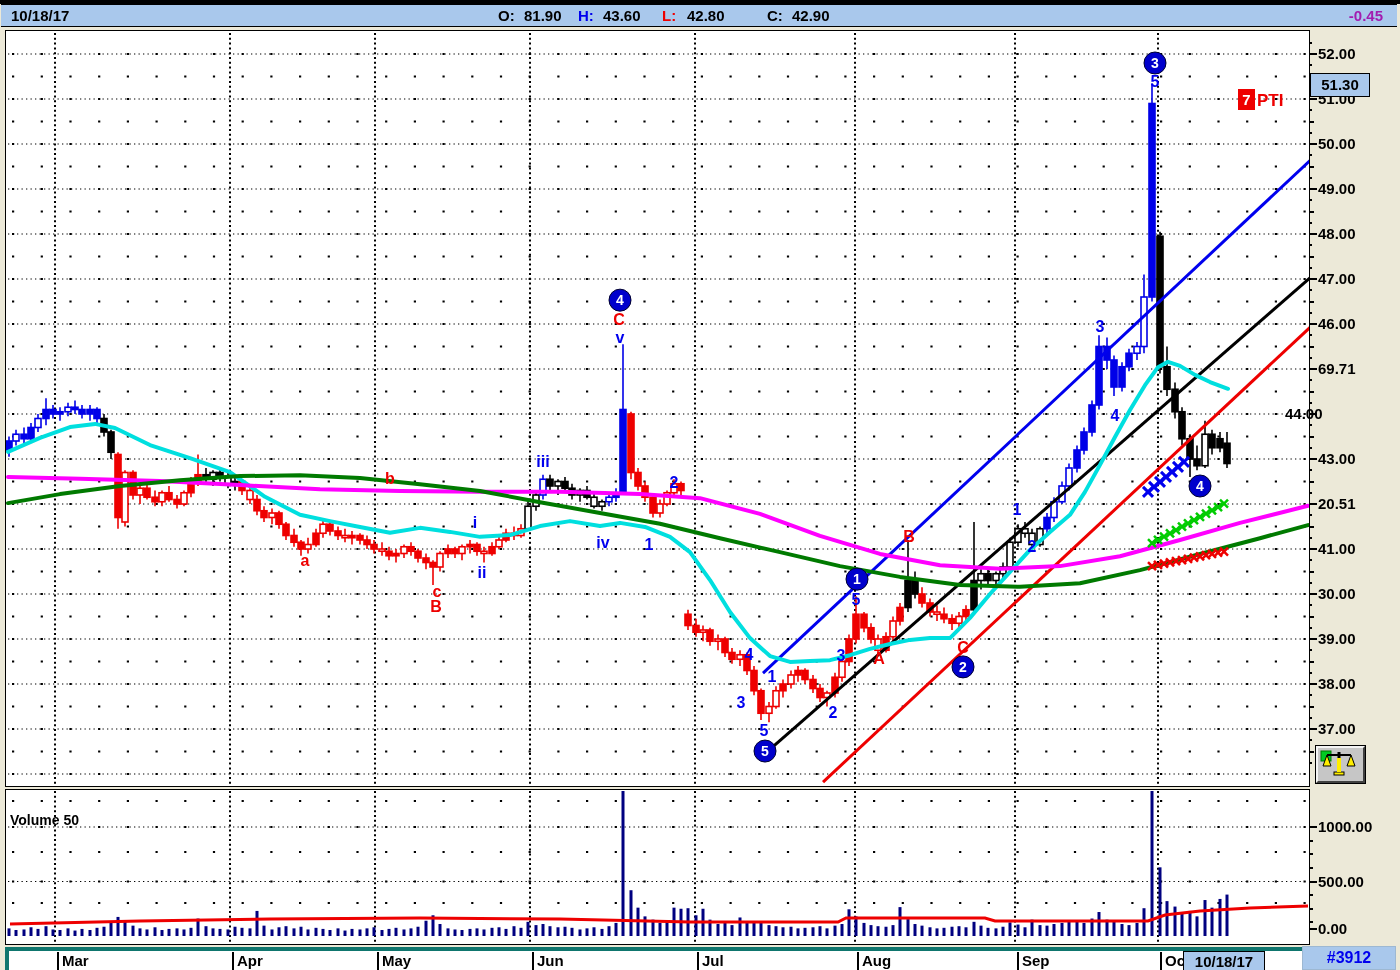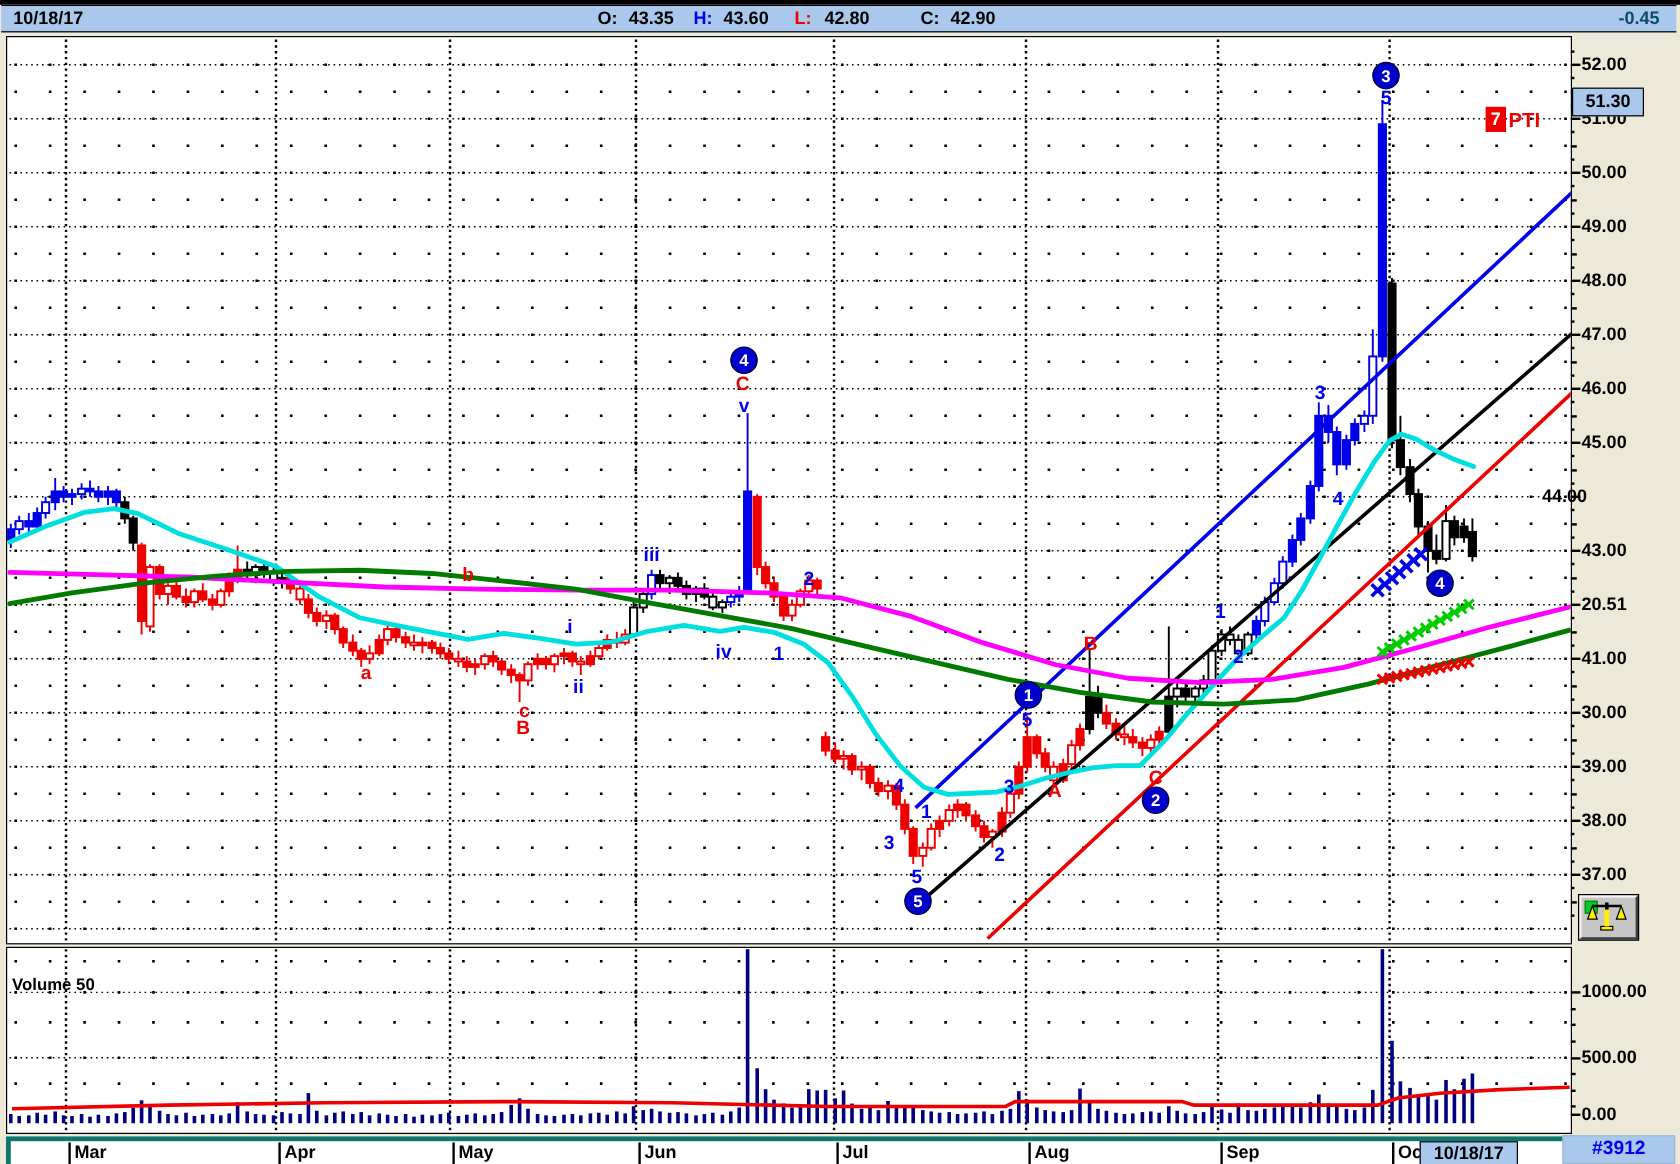--- a/index.html
+++ b/index.html
@@ -2,21 +2,21 @@
 <html><head>
 <meta charset="utf-8">
 <style>
   html,body{margin:0;padding:0;background:#9a9a9a;}
   .window{position:relative;width:1400px;height:970px;background:#ece9d8;
     font-family:"Liberation Sans",sans-serif;font-weight:bold;overflow:hidden;}
   .top-edge{position:absolute;left:0;top:0;width:1400px;height:4px;background:#000;}
   .topbar{position:absolute;left:1px;top:4px;width:1396px;height:21px;background:#a9c8ec;
     border-top:1px solid #000;border-bottom:1px solid #000;font-size:15px;color:#000;}
   .topbar span{position:absolute;top:2px;white-space:pre;}
-  .lbl-h{color:#0000ee;} .lbl-l{color:#ee0000;} .neg{color:#0c4a6e;}
+  .lbl-h{color:#0000ee;} .lbl-l{color:#ee0000;} .neg{color:#a21caf;}
   .pane{position:absolute;background:#fff;border:1px solid #000;}
   .pane svg{position:absolute;left:0;top:0;overflow:hidden;}
   .axis-label{position:absolute;font-size:15px;color:#000;white-space:nowrap;}
   .tickmark{position:absolute;background:#000;}
   .hi-badge{position:absolute;left:1310px;top:73px;width:58px;height:22px;background:#a9c8ec;
     border:1px solid #000;font-size:15px;text-align:center;line-height:22px;}
   .vol-title{position:absolute;left:10px;top:812px;font-size:14px;color:#000;}
   .bottombar{position:absolute;left:5px;top:947px;width:1303px;height:21px;background:#fff;border:4px solid #0f766e;}
   .month-tick{position:absolute;top:1px;width:2px;height:18px;background:#000;}
   .month-label{position:absolute;top:1px;font-size:15px;color:#000;}
@@ -34,21 +34,21 @@
 </style>
 </head>
 <body>
 
 <div class="window">
   <div class="top-edge"></div>
 
   <div class="topbar">
     <span style="left:10px">10/18/17</span>
     <span style="left:497px">O:</span>
-    <span style="left:523px">43.35</span>
+    <span style="left:523px">81.90</span>
     <span style="left:577px" class="lbl-h">H:</span>
     <span style="left:602px">43.60</span>
     <span style="left:661px" class="lbl-l">L:</span>
     <span style="left:686px">42.80</span>
     <span style="left:766px">C:</span>
     <span style="left:791px">42.90</span>
     <span style="right:14px" class="neg">-0.45</span>
   </div>
 
   <div class="pane" style="left:5px;top:30px;width:1303px;height:755px;">
@@ -739,21 +739,21 @@
       <div class="axis-label" style="left:1318px;top:135px;">50.00</div>
       <div class="tickmark" style="left:1309px;top:188px;width:8px;height:2px;"></div>
       <div class="axis-label" style="left:1318px;top:180px;">49.00</div>
       <div class="tickmark" style="left:1309px;top:233px;width:8px;height:2px;"></div>
       <div class="axis-label" style="left:1318px;top:225px;">48.00</div>
       <div class="tickmark" style="left:1309px;top:278px;width:8px;height:2px;"></div>
       <div class="axis-label" style="left:1318px;top:270px;">47.00</div>
       <div class="tickmark" style="left:1309px;top:323px;width:8px;height:2px;"></div>
       <div class="axis-label" style="left:1318px;top:315px;">46.00</div>
       <div class="tickmark" style="left:1309px;top:368px;width:8px;height:2px;"></div>
-      <div class="axis-label" style="left:1318px;top:360px;">45.00</div>
+      <div class="axis-label" style="left:1318px;top:360px;">69.71</div>
       <div class="tickmark" style="left:1309px;top:413px;width:8px;height:2px;"></div>
       <div class="axis-label" style="left:1285px;top:405px;">44.00</div>
       <div class="tickmark" style="left:1309px;top:458px;width:8px;height:2px;"></div>
       <div class="axis-label" style="left:1318px;top:450px;">43.00</div>
       <div class="tickmark" style="left:1309px;top:503px;width:8px;height:2px;"></div>
       <div class="axis-label" style="left:1318px;top:495px;">20.51</div>
       <div class="tickmark" style="left:1309px;top:548px;width:8px;height:2px;"></div>
       <div class="axis-label" style="left:1318px;top:540px;">41.00</div>
       <div class="tickmark" style="left:1309px;top:593px;width:8px;height:2px;"></div>
       <div class="axis-label" style="left:1318px;top:585px;">30.00</div>

